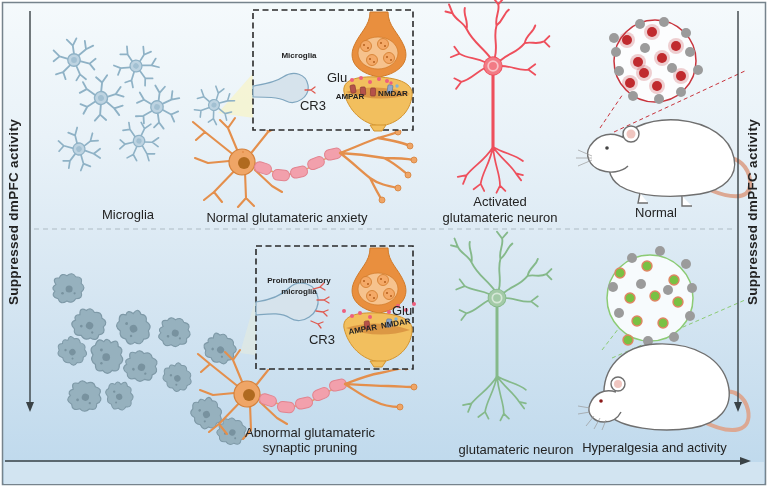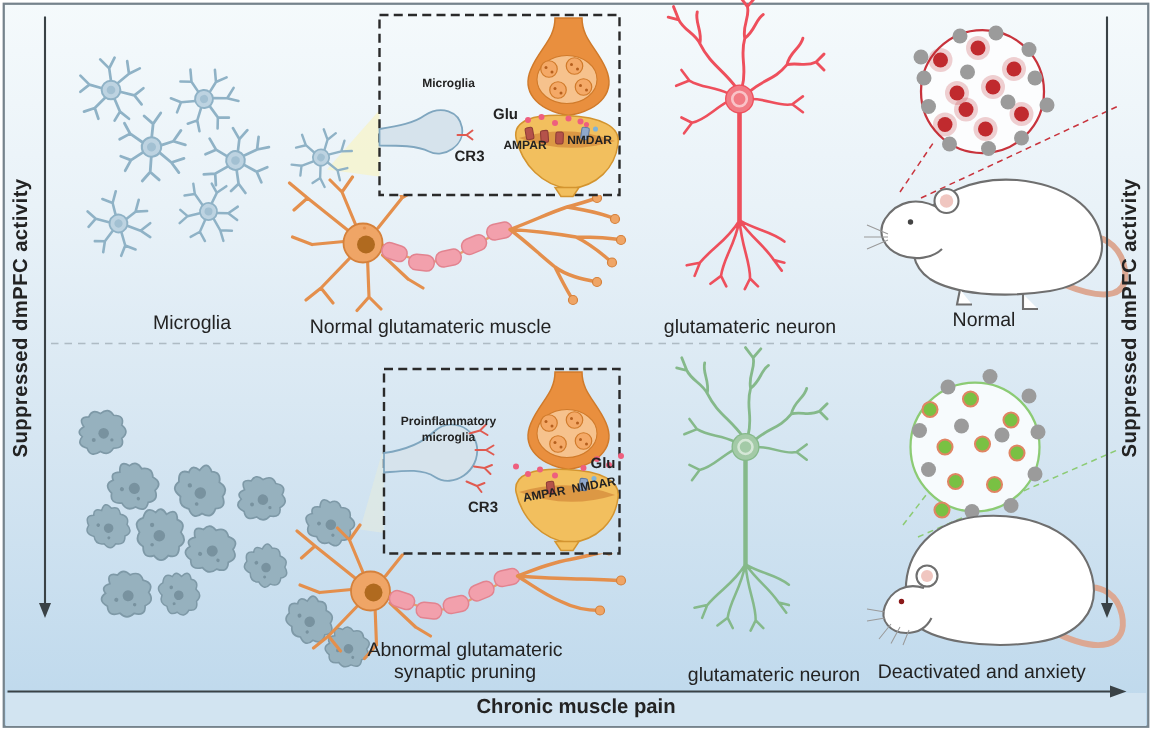--- a/index.html
+++ b/index.html
@@ -53,21 +53,21 @@
   .mouse-body{fill:var(--mouse_fill);stroke:var(--mouse_outline);stroke-width:1.4;}
   .tail{fill:none;stroke:var(--tail);stroke-width:4;stroke-linecap:round;}
   .ear-in{fill:var(--ear);}
   .whisk{stroke:#9a9a9a;stroke-width:.7;fill:none;}
 
   
   .lbl{position:absolute;color:var(--text);font-size:13px;line-height:1.1;
        text-align:center;white-space:pre;}
   .lbl.b{font-weight:bold;}
   .lbl.small{font-size:8px;font-weight:bold;}
-  .lbl.tiny{font-size:10px;font-weight:bold;}
+  .lbl.tiny{font-size:13px;font-weight:normal;}
   .vlabel{position:absolute;font-weight:bold;font-size:13.5px;width:330px;height:16px;
        text-align:center;transform:rotate(-90deg);color:var(--text);
        letter-spacing:.3px;white-space:pre;}
   .rot{transform:rotate(-10deg);}
 </style>
 </head>
 <body>
 
 <div class="fig">
 
@@ -361,30 +361,30 @@
   <g>
     <line class="axisline" x1="5" y1="461" x2="742" y2="461"></line>
     <polygon class="axishead" points="751,461 740,457 740,465"></polygon>
   </g>
 </svg>
 
 <div class="vlabel" style="left:-151px;top:204px">Suppressed dmPFC activity</div>
 <div class="vlabel" style="left:588px;top:204px">Suppressed dmPFC activity</div>
 
 <div class="lbl" style="left:58px;top:208px;width:140px">Microglia</div>
-<div class="lbl" style="left:182px;top:211px;width:210px">Normal glutamateric muscle</div>
+<div class="lbl" style="left:182px;top:211px;width:210px">Normal glutamateric anxiety</div>
+<div class="lbl" style="left:430px;top:195px;width:140px">Activated</div>
 <div class="lbl" style="left:420px;top:211px;width:160px">glutamateric neuron</div>
 <div class="lbl" style="left:606px;top:206px;width:100px">Normal</div>
 
 <div class="lbl" style="left:225px;top:426px;width:170px">Abnormal glutamateric</div>
 <div class="lbl" style="left:225px;top:441px;width:170px">synaptic pruning</div>
 <div class="lbl" style="left:436px;top:443px;width:160px">glutamateric neuron</div>
-<div class="lbl" style="left:562px;top:441px;width:185px">Deactivated and anxiety</div>
-
-<div class="lbl b" style="left:0;top:464px;width:768px;font-size:13.5px">Chronic muscle pain</div>
+<div class="lbl" style="left:562px;top:441px;width:185px">Hyperalgesia and activity</div>
+
 
 <div class="lbl small" style="left:259px;top:52px;width:80px">Microglia</div>
 <div class="lbl tiny" style="left:293px;top:99px;width:40px">CR3</div>
 <div class="lbl tiny" style="left:317px;top:71px;width:40px">Glu</div>
 <div class="lbl small" style="left:320px;top:93px;width:60px">AMPAR</div>
 <div class="lbl small" style="left:363px;top:90px;width:60px">NMDAR</div>
 
 <div class="lbl small" style="left:249px;top:277px;width:100px">Proinflammatory</div>
 <div class="lbl small" style="left:249px;top:288px;width:100px">microglia</div>
 <div class="lbl tiny" style="left:302px;top:333px;width:40px">CR3</div>

